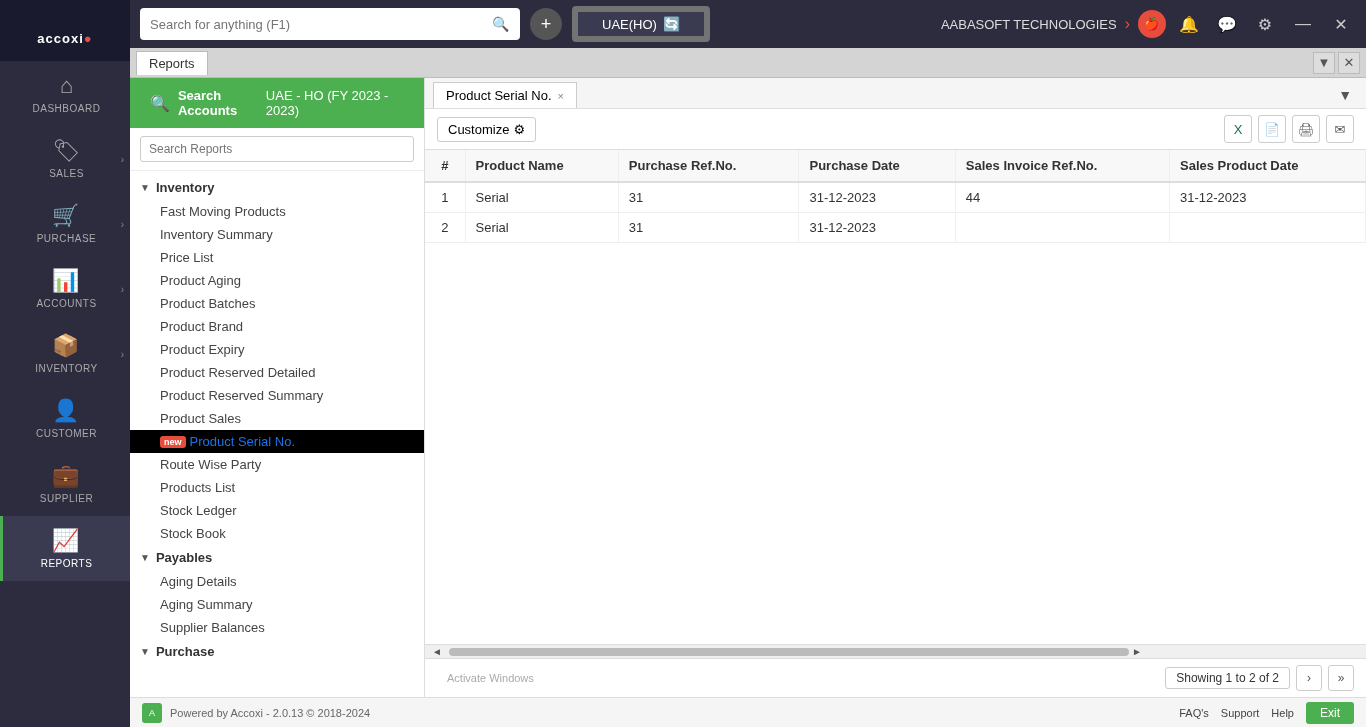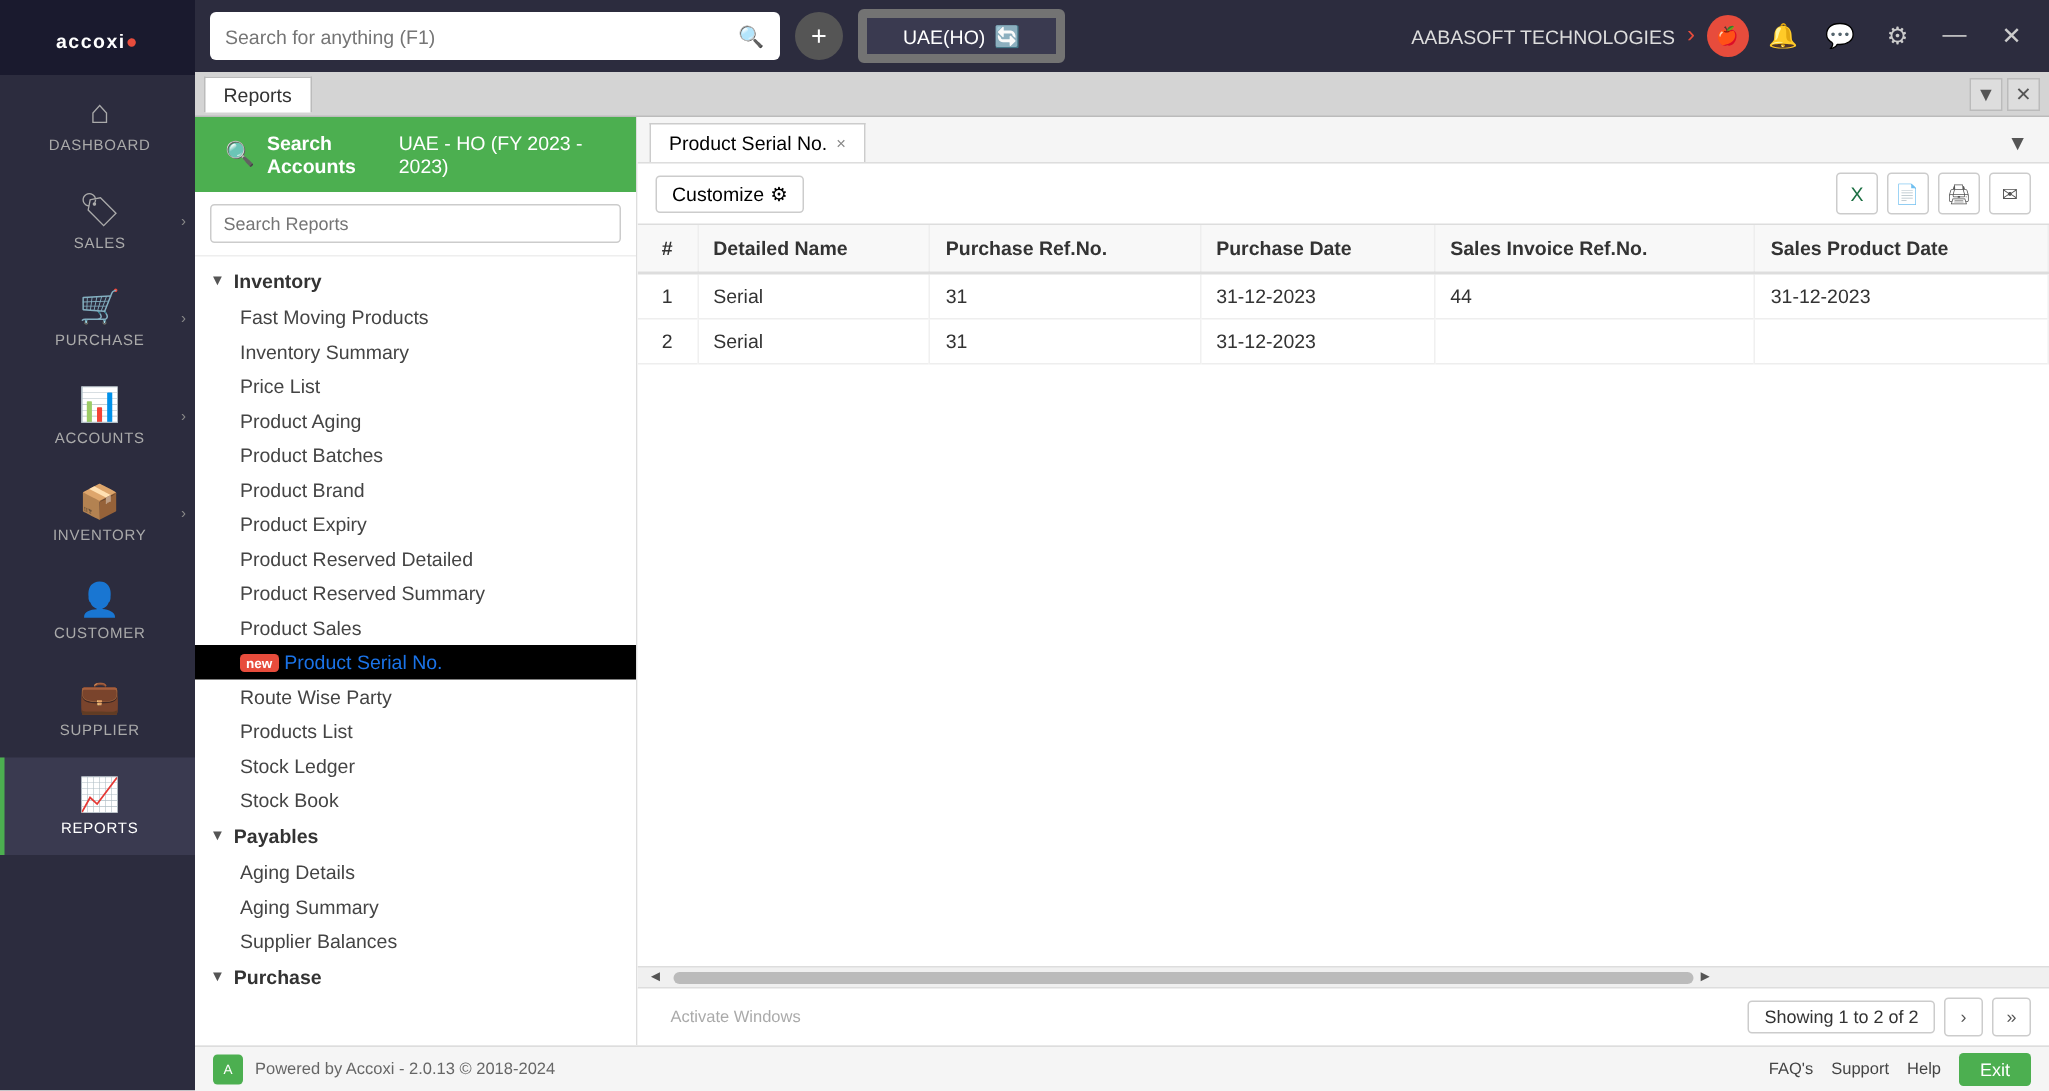--- a/index.html
+++ b/index.html
@@ -22,20 +22,21 @@
       padding: 12px 10px;
       display: flex;
       align-items: center;
       justify-content: center;
     }
     .logo-text {
       color: white;
       font-size: 22px;
       font-weight: bold;
       letter-spacing: 1px;
+      margin-top: 11px;
     }
     .logo-dot { color: #e74c3c; }
     .nav-item {
       width: 100%;
       display: flex;
       flex-direction: column;
       align-items: center;
       padding: 12px 5px;
       color: #aaa;
       cursor: pointer;
@@ -632,21 +633,21 @@
           <div class="toolbar-icon-btn">
             <span>✉</span>
           </div>
         </div>
 
         <div class="table-container">
           <table>
             <thead>
               <tr>
                 <th class="num-col">#</th>
-                <th>Detailed Name</th>
+                <th>Product Name</th>
                 <th>Purchase Ref.No.</th>
                 <th>Purchase Date</th>
                 <th>Sales Invoice Ref.No.</th>
                 <th>Sales Product Date</th>
               </tr>
             </thead>
             <tbody id="table-body">
             <tr>
     <td class="num-col">1</td>
     <td>Serial</td>

